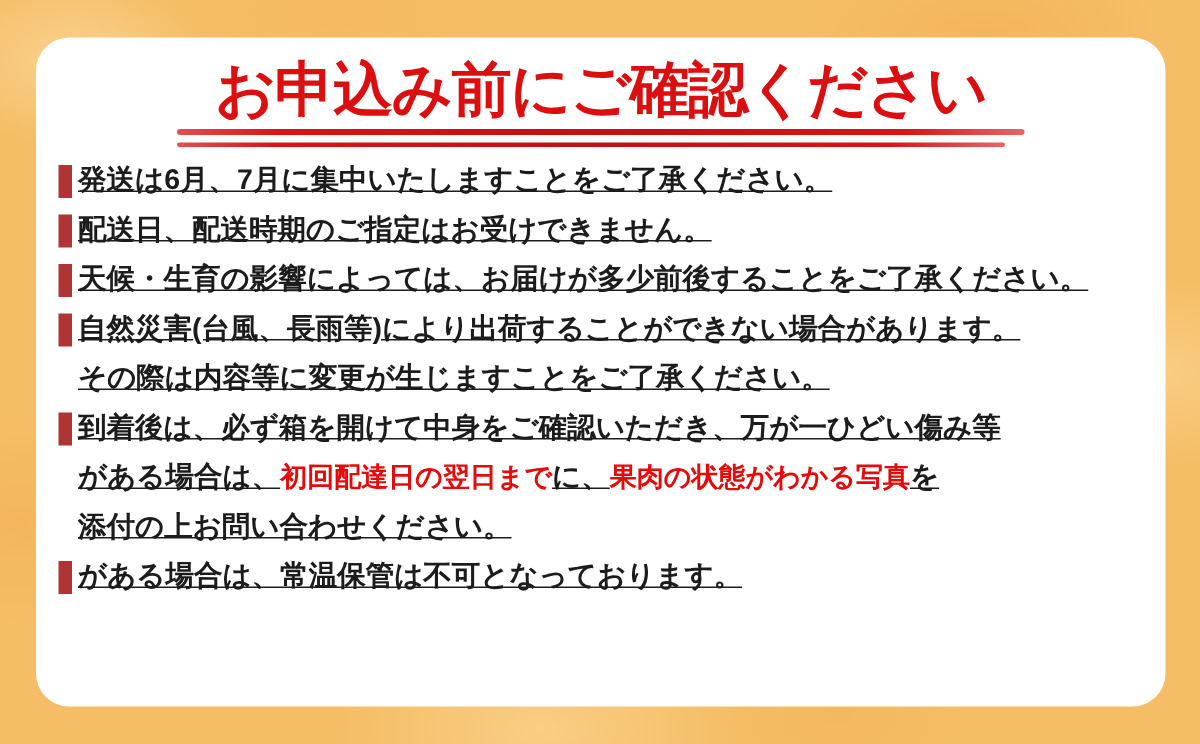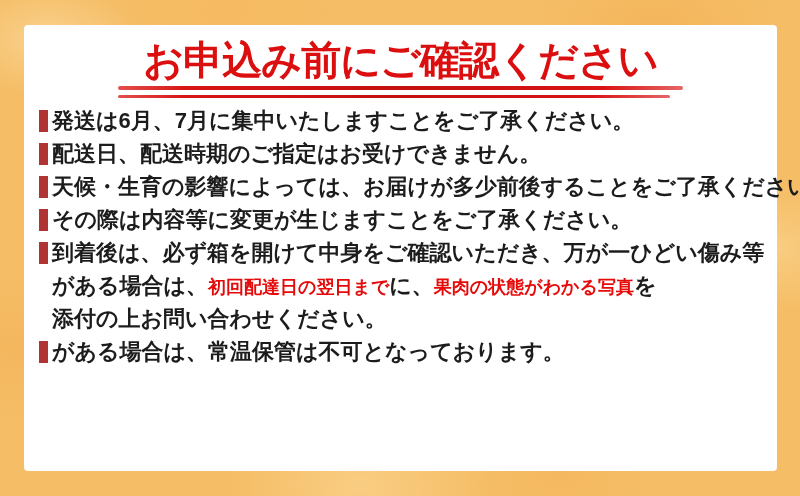--- a/index.html
+++ b/index.html
@@ -24,21 +24,21 @@
       radial-gradient(ellipse 150px 100px at 2% 70%,rgba(240,170,78,.35),  transparent 70%),
       radial-gradient(ellipse 190px 110px at 45% 98%,rgba(255,230,175,.40),transparent 70%),
       radial-gradient(ellipse 150px 90px at 28% 2%, rgba(246,183,92,.50),  transparent 70%),
       radial-gradient(ellipse 120px 80px at 70% 96%,rgba(242,175,84,.35),  transparent 70%);
     position:relative;
   }
   .card{
     position:absolute; left:24px; top:25px;
     width:753px; height:446px;
     background:var(--card-white);
-    border-radius:4px;
+    border-radius:22px;
   }
   .title{
     margin-top:13px;
     text-align:center;
     font-size:40px;
     line-height:44px;
     font-weight:900;
     letter-spacing:-1px;
     color:var(--title-red);
   }
@@ -51,21 +51,21 @@
   }
   .u-line.second{height:3px;width:552px;margin-top:5px;}
   .list{margin:6px 12px 0 15px;}
   .item{position:relative;padding-left:13px;}
   .bullet{
     position:absolute;left:0;top:6px;
     width:9px;height:22px;
     background:var(--bullet-red);
   }
   .line{height:33px;line-height:33px;white-space:nowrap;overflow:visible;}
-  .seg-black{color:var(--text-black);font-weight:600;font-size:22px;}
+  .seg-black{color:var(--text-black);font-weight:600;font-size:19px;text-decoration:underline;}
   .seg-red{color:var(--red-text);font-weight:600;font-size:22px;}
   .seg-em{color:var(--em-red);font-weight:800;font-size:18px;}
 </style>
 </head>
 <body>
 
 <div class="card">
   <div class="title">お申込み前にご確認ください</div>
   <div class="underlines">
     <div class="u-line"></div>
@@ -86,20 +86,21 @@
       </div>
       <div class="item">
         <span class="bullet"></span>
         <div class="text">
           <div class="line"><span class="seg-black">天候・生育の影響によっては、お届けが多少前後することをご了承ください。</span></div>
         </div>
       </div>
       <div class="item">
         <span class="bullet"></span>
         <div class="text">
+          <div class="line"><span class="seg-black">自然災害(台風、長雨等)により出荷することができない場合があります。</span></div>
           <div class="line"><span class="seg-black">その際は内容等に変更が生じますことをご了承ください。</span></div>
         </div>
       </div>
       <div class="item">
         <span class="bullet"></span>
         <div class="text">
           <div class="line"><span class="seg-black">到着後は、必ず箱を開けて中身をご確認いただき、万が一ひどい傷み等</span></div>
           <div class="line"><span class="seg-black">がある場合は、</span><span class="seg-em">初回配達日の翌日まで</span><span class="seg-black">に、</span><span class="seg-em">果肉の状態がわかる写真</span><span class="seg-black">を</span></div>
           <div class="line"><span class="seg-black">添付の上お問い合わせください。</span></div>
         </div>

